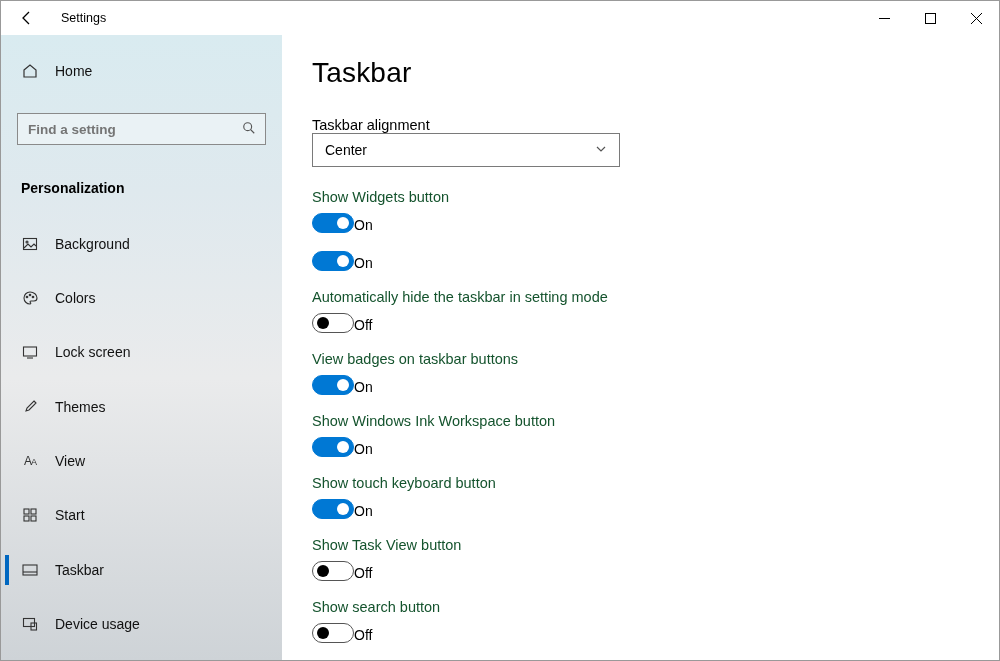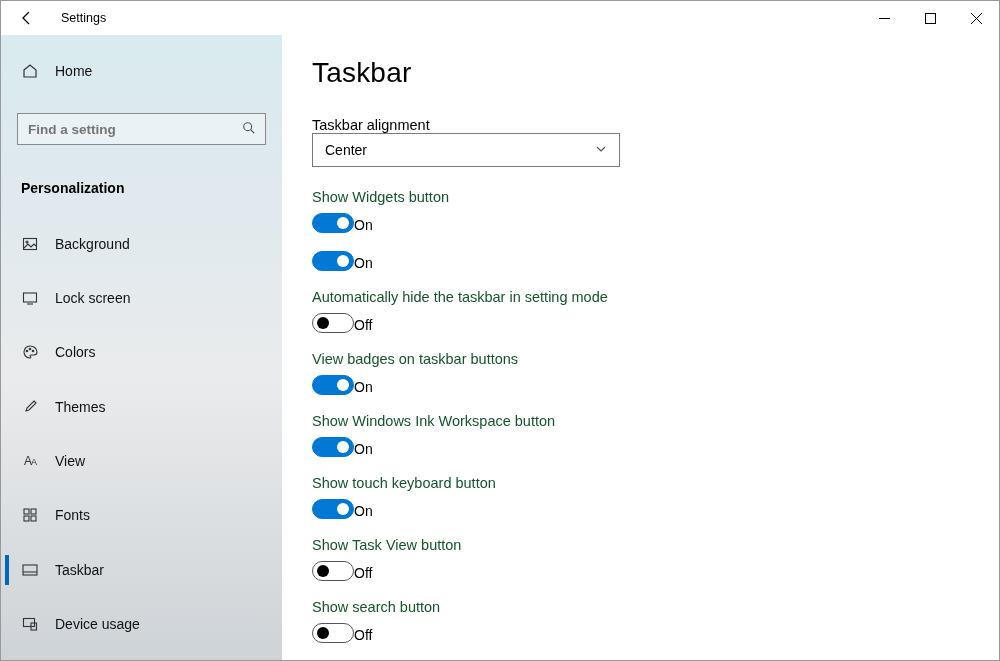--- a/index.html
+++ b/index.html
@@ -106,36 +106,36 @@
               <rect x="1.5" y="2.5" width="13" height="11"></rect>
               <circle cx="5" cy="6" r="1"></circle>
               <path d="M2 12 L6 8 L9 11 L12 8 L14 10"></path>
             </svg>
           </span>
         <span>Background</span>
       </div>
       <div class="sd-row">
         <span class="ic">
             <svg width="16" height="16" viewBox="0 0 16 16" fill="none" stroke="#333" stroke-width="1.1">
-              <rect x="1.5" y="3" width="13" height="9"></rect>
-              <line x1="5" y1="14" x2="11" y2="14"></line>
-            </svg>
-          </span>
-        <span>Lock screen</span>
-      </div>
-      <div class="sd-row">
-        <span class="ic">
-            <svg width="16" height="16" viewBox="0 0 16 16" fill="none" stroke="#333" stroke-width="1.1">
               <path d="M8 2a6 6 0 1 0 0 12c1 0 1-1 .3-1.6-.6-.5-.1-1.4.7-1.4H12a3 3 0 0 0 3-3C15 4.7 11.9 2 8 2Z"></path>
               <circle cx="5" cy="7" r=".8" fill="#333"></circle>
               <circle cx="8" cy="5" r=".8" fill="#333"></circle>
               <circle cx="11" cy="7" r=".8" fill="#333"></circle>
             </svg>
           </span>
         <span>Colors</span>
+      </div>
+      <div class="sd-row">
+        <span class="ic">
+            <svg width="16" height="16" viewBox="0 0 16 16" fill="none" stroke="#333" stroke-width="1.1">
+              <rect x="1.5" y="3" width="13" height="9"></rect>
+              <line x1="5" y1="14" x2="11" y2="14"></line>
+            </svg>
+          </span>
+        <span>Lock screen</span>
       </div>
       <div class="sd-row">
         <span class="ic">
             <svg width="16" height="16" viewBox="0 0 16 16" fill="none" stroke="#333" stroke-width="1.1">
               <path d="M12 2l2 2-7 7-3 1 1-3 7-7z"></path>
             </svg>
           </span>
         <span>Themes</span>
       </div>
       <div class="sd-row">
@@ -146,21 +146,21 @@
       </div>
       <div class="sd-row">
         <span class="ic">
             <svg width="14" height="14" viewBox="0 0 14 14" fill="none" stroke="#333" stroke-width="1.1">
               <rect x="1" y="1" width="5" height="5"></rect>
               <rect x="8" y="1" width="5" height="5"></rect>
               <rect x="1" y="8" width="5" height="5"></rect>
               <rect x="8" y="8" width="5" height="5"></rect>
             </svg>
           </span>
-        <span>Fonts</span>
+        <span>Start</span>
       </div>
       <div class="sd-row selected">
         <span class="ic">
             <svg width="16" height="12" viewBox="0 0 16 12" fill="none" stroke="#333" stroke-width="1.1">
               <rect x="1" y="1" width="14" height="10"></rect>
               <line x1="1" y1="8" x2="15" y2="8"></line>
             </svg>
           </span>
         <span>Taskbar</span>
       </div>

